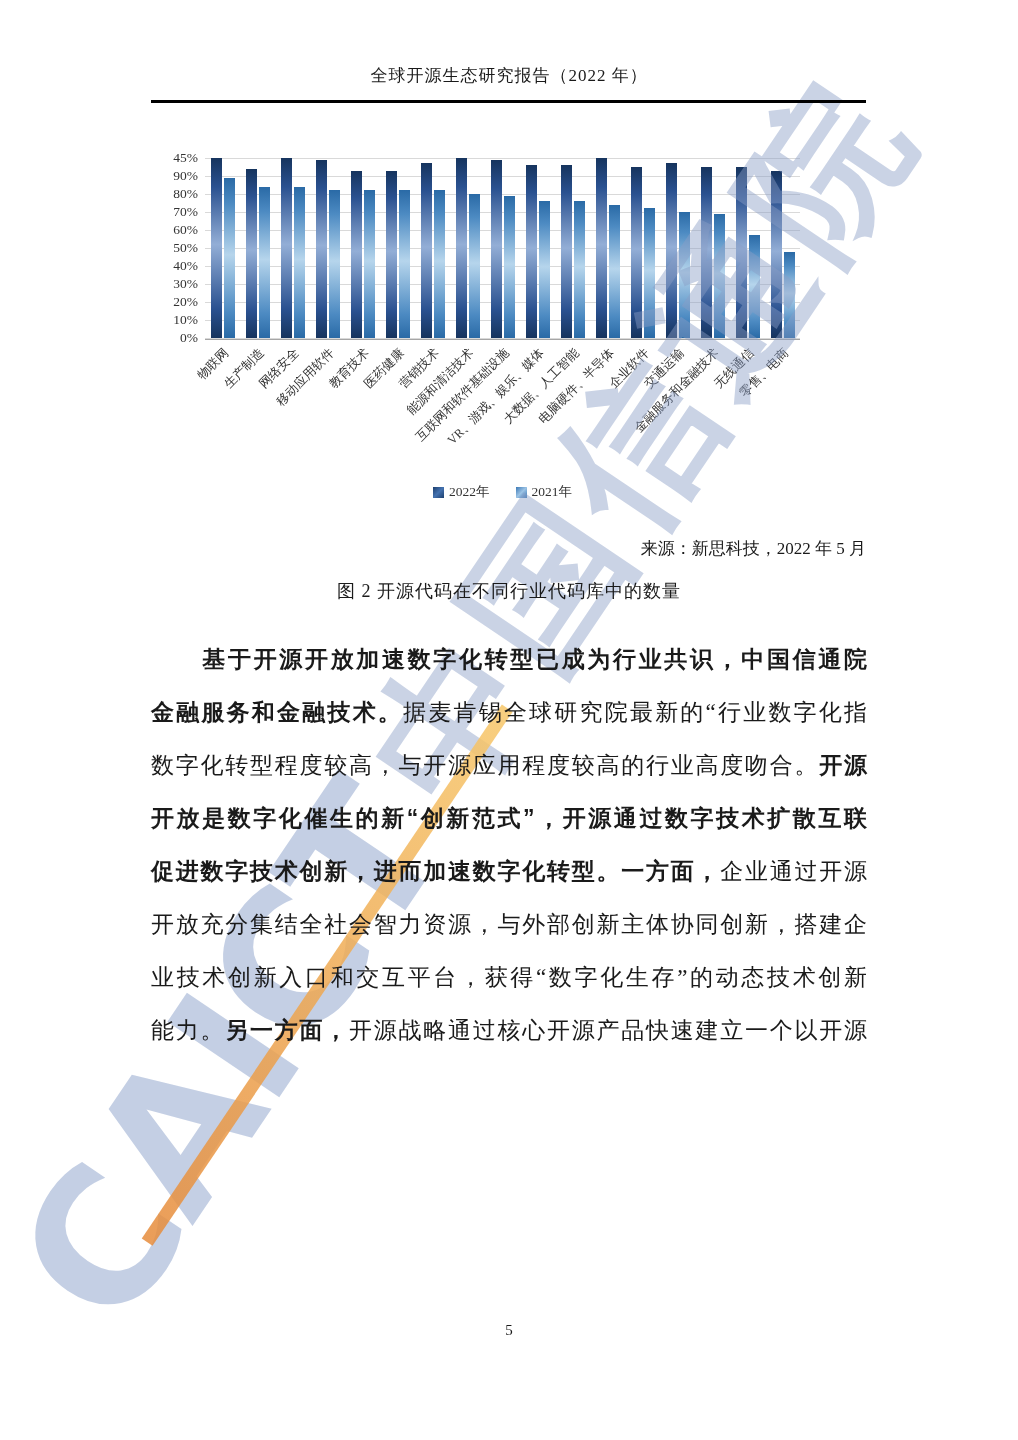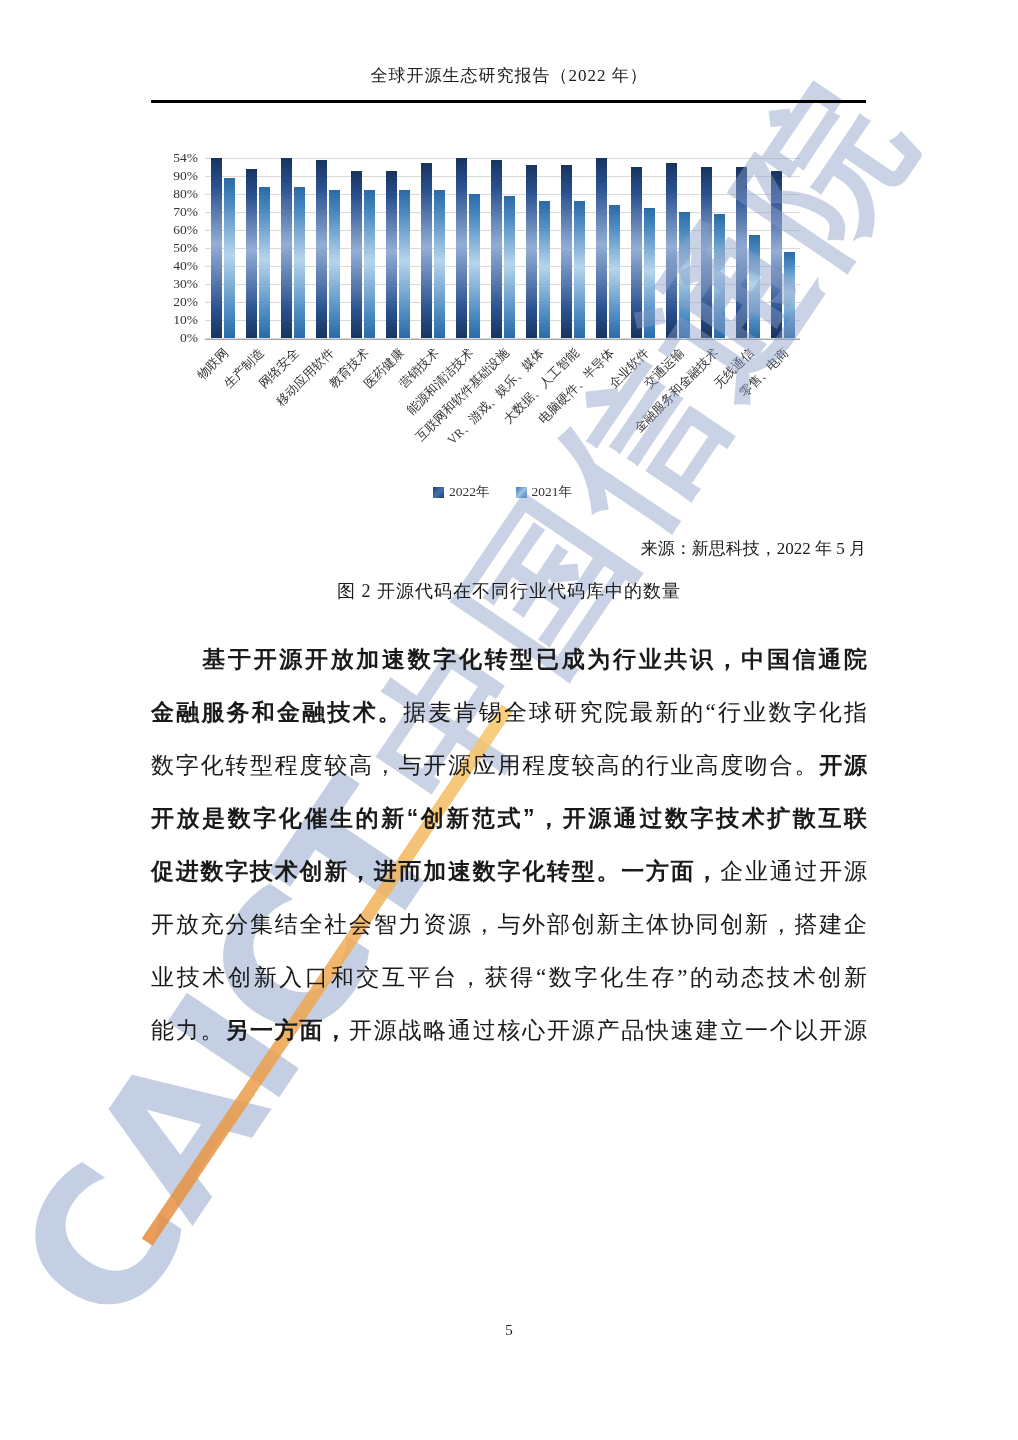--- a/index.html
+++ b/index.html
@@ -62,21 +62,21 @@
     <div class="wm-stripe"></div>
     <span class="wm-latin">CAICT</span>
     <span class="wm-cjk">中国信通院</span>
   </div>
 
   <div class="header">全球开源生态研究报告（2022 年）</div>
   <div class="rule"></div>
 
   <div class="chart">
     <div class="y-labels">
-        <span class="y-tick" style="top: -7px;">54%</span>
+        <span class="y-tick" style="top: -7px;">45%</span>
         <span class="y-tick" style="top: 11px;">90%</span>
         <span class="y-tick" style="top: 29px;">80%</span>
         <span class="y-tick" style="top: 47px;">70%</span>
         <span class="y-tick" style="top: 65px;">60%</span>
         <span class="y-tick" style="top: 83px;">50%</span>
         <span class="y-tick" style="top: 101px;">40%</span>
         <span class="y-tick" style="top: 119px;">30%</span>
         <span class="y-tick" style="top: 137px;">20%</span>
         <span class="y-tick" style="top: 155px;">10%</span>
         <span class="y-tick" style="top: 173px;">0%</span>

